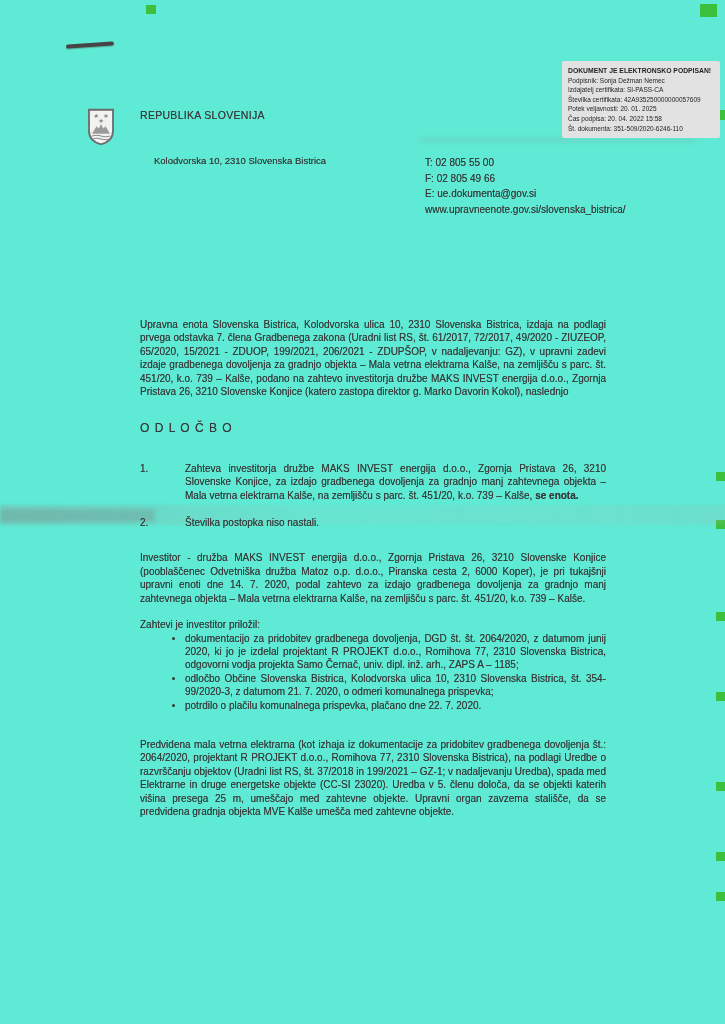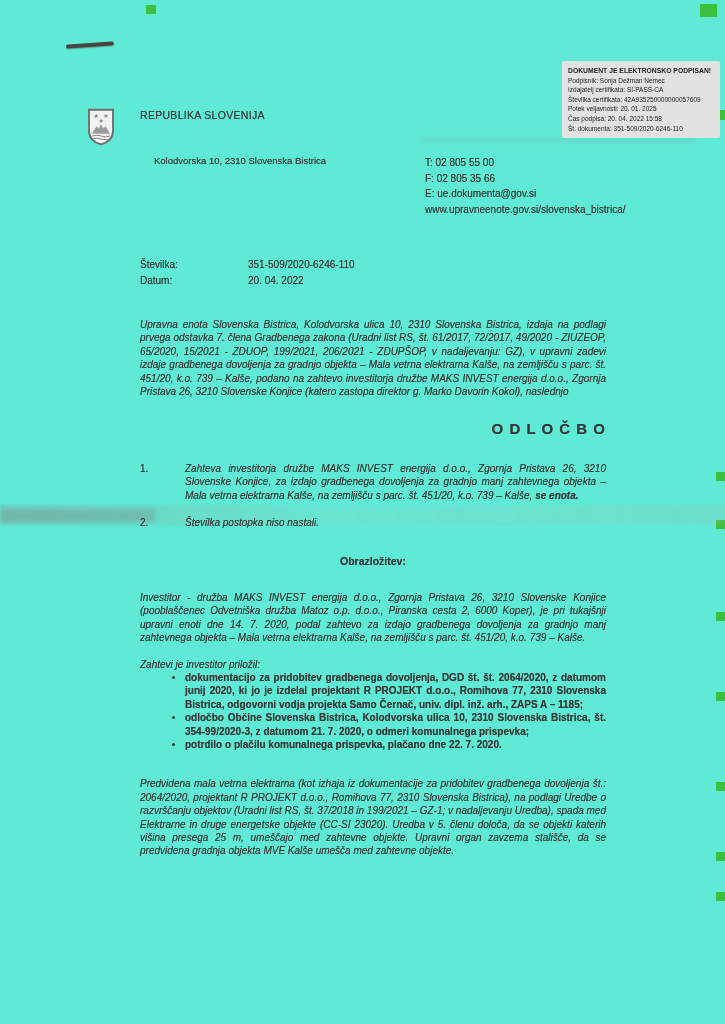--- a/index.html
+++ b/index.html
@@ -54,33 +54,33 @@
   .contact{position:absolute;left:425px;top:155px;font-size:10px;line-height:15.5px;}
 
   
   .meta{position:absolute;left:140px;top:257px;font-size:10px;line-height:16px;}
   .meta-row{display:flex;}
   .meta-label{width:108px;}
 
   
   .body{position:absolute;left:140px;top:312px;width:466px;
     font-size:10px;line-height:13.4px;padding-top:6px;}
-  .body p{margin:0;text-align:justify;font-style:italic;}
-  .odlocba{margin:24px 0 0 0;text-align:right;font-size:15px;font-weight:700;
+  .body p{margin:0;text-align:justify;}
+  .odlocba{margin:24px 0 0 0;text-align:left;font-size:12px;font-weight:400;
     letter-spacing:1px;}
   .ditem{display:flex;}
   .ditem-1{margin-top:26px;}
   .ditem-2{margin-top:14px;}
   .dnum{width:45px;flex:none;}
   .dtext{flex:1;text-align:justify;margin:0;}
   .dtext strong{font-weight:700;}
   .obraz{margin:26px 0 0 0;text-align:center;font-size:10.5px;font-weight:700;}
   .p-investor{margin-top:22px !important;}
   .p-attach-intro{margin-top:13px !important;text-align:left;}
-  .attach-list{margin:0;padding-left:45px;font-weight:bold;}
+  .attach-list{margin:0;padding-left:45px;}
   .attach-list li{text-align:justify;}
   .p-assessment{margin-top:26px !important;}
 </style>
 </head>
 <body>
 
 <div class="page">
 
   <div class="pen-smudge"></div>
   <div class="gmark gm-tl"></div>
@@ -119,52 +119,41 @@
     </svg>
   </div>
 
   <div class="agency">
     <div class="country">REPUBLIKA SLOVENIJA</div>
   </div>
   <div class="addr">Kolodvorska 10, 2310 Slovenska Bistrica</div>
 
   <div class="contact">
     <div>T: 02 805 55 00</div>
-    <div>F: 02 805 35 66</div>
+    <div>F: 02 805 49 66</div>
     <div>E: ue.dokumenta@gov.si</div>
     <div>www.upravneenote.gov.si/slovenska_bistrica/</div>
   </div>
 
-  <div class="meta">
-    <div class="meta-row">
-      <span class="meta-label">Številka:</span>
-      <span>351-509/2020-6246-110</span>
-    </div>
-    <div class="meta-row">
-      <span class="meta-label">Datum:</span>
-      <span>20. 04. 2022</span>
-    </div>
-  </div>
 
   <div class="body">
     <p>Upravna enota Slovenska Bistrica, Kolodvorska ulica 10, 2310 Slovenska Bistrica, izdaja na podlagi prvega odstavka 7. člena Gradbenega zakona (Uradni list RS, št. 61/2017, 72/2017, 49/2020 - ZIUZEOP, 65/2020, 15/2021 - ZDUOP, 199/2021, 206/2021 - ZDUPŠOP, v nadaljevanju: GZ), v upravni zadevi izdaje gradbenega dovoljenja za gradnjo objekta – Mala vetrna elektrarna Kalše, na zemljišču s parc. št. 451/20, k.o. 739 – Kalše, podano na zahtevo investitorja družbe MAKS INVEST energija d.o.o., Zgornja Pristava 26, 3210 Slovenske Konjice (katero zastopa direktor g. Marko Davorin Kokol), naslednjo</p>
 
     <h2 class="odlocba">O D L O Č B O</h2>
 
     <div class="ditem ditem-1">
       <span class="dnum">1.</span>
       <p class="dtext"><span>Zahteva investitorja družbe MAKS INVEST energija d.o.o., Zgornja Pristava 26, 3210 Slovenske Konjice, za izdajo gradbenega dovoljenja za gradnjo manj zahtevnega objekta – Mala vetrna elektrarna Kalše, na zemljišču s parc. št. 451/20, k.o. 739 – Kalše, </span><strong>se enota.</strong></p>
     </div>
 
     <div class="ditem ditem-2">
       <span class="dnum">2.</span>
       <p class="dtext">Številka postopka niso nastali.</p>
     </div>
 
-    <h3 class="obraz">Obrazložitev:</h3>
 
     <p class="p-investor">Investitor - družba MAKS INVEST energija d.o.o., Zgornja Pristava 26, 3210 Slovenske Konjice (pooblaščenec Odvetniška družba Matoz o.p. d.o.o., Piranska cesta 2, 6000 Koper), je pri tukajšnji upravni enoti dne 14. 7. 2020, podal zahtevo za izdajo gradbenega dovoljenja za gradnjo manj zahtevnega objekta – Mala vetrna elektrarna Kalše, na zemljišču s parc. št. 451/20, k.o. 739 – Kalše.</p>
 
     <p class="p-attach-intro">Zahtevi je investitor priložil:</p>
     <ul class="attach-list">
       <li>dokumentacijo za pridobitev gradbenega dovoljenja, DGD št. št. 2064/2020, z datumom junij 2020, ki jo je izdelal projektant R PROJEKT d.o.o., Romihova 77, 2310 Slovenska Bistrica, odgovorni vodja projekta Samo Černač, univ. dipl. inž. arh., ZAPS A – 1185;</li>
       <li>odločbo Občine Slovenska Bistrica, Kolodvorska ulica 10, 2310 Slovenska Bistrica, št. 354-99/2020-3, z datumom 21. 7. 2020, o odmeri komunalnega prispevka;</li>
       <li>potrdilo o plačilu komunalnega prispevka, plačano dne 22. 7. 2020.</li>
     </ul>
 

